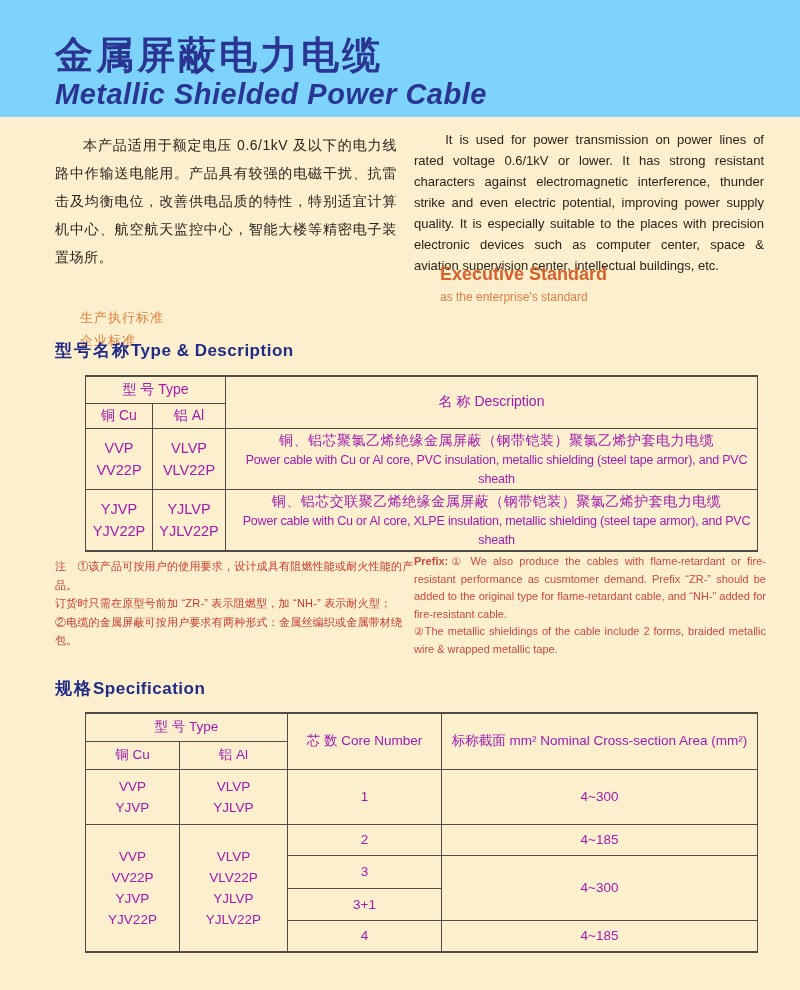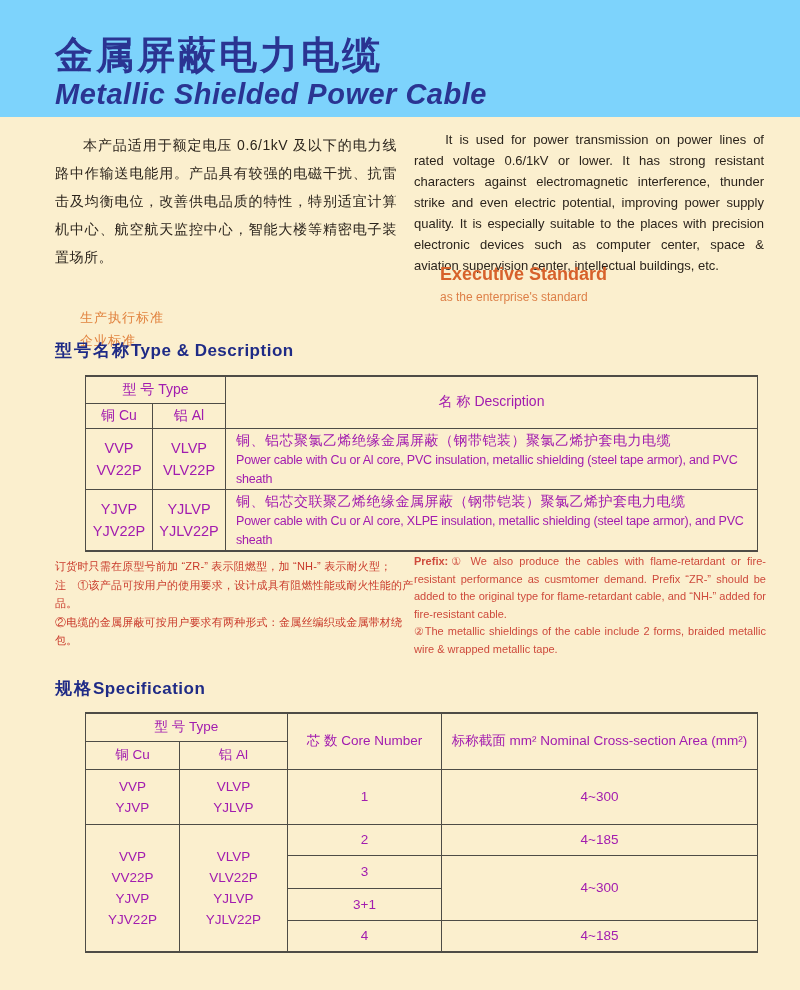--- a/index.html
+++ b/index.html
@@ -63,21 +63,21 @@
     border: 1px solid #4e4c46;
     font-weight: normal; text-align: center; vertical-align: middle;
     font-size: 14px;
   }
   .t { border-top: 2px solid #4e4c46; border-bottom: 2px solid #4e4c46; }
   .t1 .hr1 th { height: 27px; }
   .t1 .hr2 th { height: 25px; }
   .t1 .br1 td { height: 60px; }
   .t1 .br2 td { height: 56px; }
   .type-lines div { line-height: 22px; font-size: 14.5px; }
-  td.desc { text-align: left; padding-left: 10px; }
+  td.desc { text-align: center; padding-left: 10px; }
   td.desc .dzh { font-size: 14px; line-height: 22px; letter-spacing: 0.5px; }
   td.desc .den { font-size: 12.5px; line-height: 19px; letter-spacing: -0.2px; }
   .t2 .hr1 th { height: 28px; }
   .t2 .hr2 th { height: 28px; }
   .t2 th { font-size: 13.5px; }
   .t2 td { font-size: 13.5px; }
   .t2 .g1 td { height: 55px; }
   .t2 .rr2 td { height: 31px; }
   .t2 .rr3 td { height: 33px; }
   .t2 .rr4 td { height: 32px; }
@@ -162,22 +162,22 @@
         </td>
         <td class="desc">
           <div class="dzh">铜、铝芯交联聚乙烯绝缘金属屏蔽（钢带铠装）聚氯乙烯护套电力电缆</div>
           <div class="den">Power cable with Cu or Al core, XLPE insulation, metallic shielding (steel tape armor), and PVC sheath</div>
         </td>
       </tr>
     </tbody>
       </table>
 
     <div class="note-zh">
+      <div>注　①该产品可按用户的使用要求，设计成具有阻燃性能或耐火性能的产品。</div>
       <div>订货时只需在原型号前加 “ZR-” 表示阻燃型，加 “NH-” 表示耐火型；</div>
-      <div>注　①该产品可按用户的使用要求，设计成具有阻燃性能或耐火性能的产品。</div>
       <div>②电缆的金属屏蔽可按用户要求有两种形式：金属丝编织或金属带材绕包。</div>
     </div>
     <div class="note-en">
       <p><b>Prefix:</b><span>① We also produce the cables with flame-retardant or fire-resistant performance as cusmtomer demand. Prefix “ZR-” should be added to the original type for flame-retardant cable, and “NH-” added for fire-resistant cable.</span></p>
       <p>②The metallic shieldings of the cable include 2 forms, braided metallic wire &amp; wrapped metallic tape.</p>
     </div>
 
     <h3 class="sec sec2">
       <span class="zh">规格</span><span class="en">Specification</span>
     </h3>

